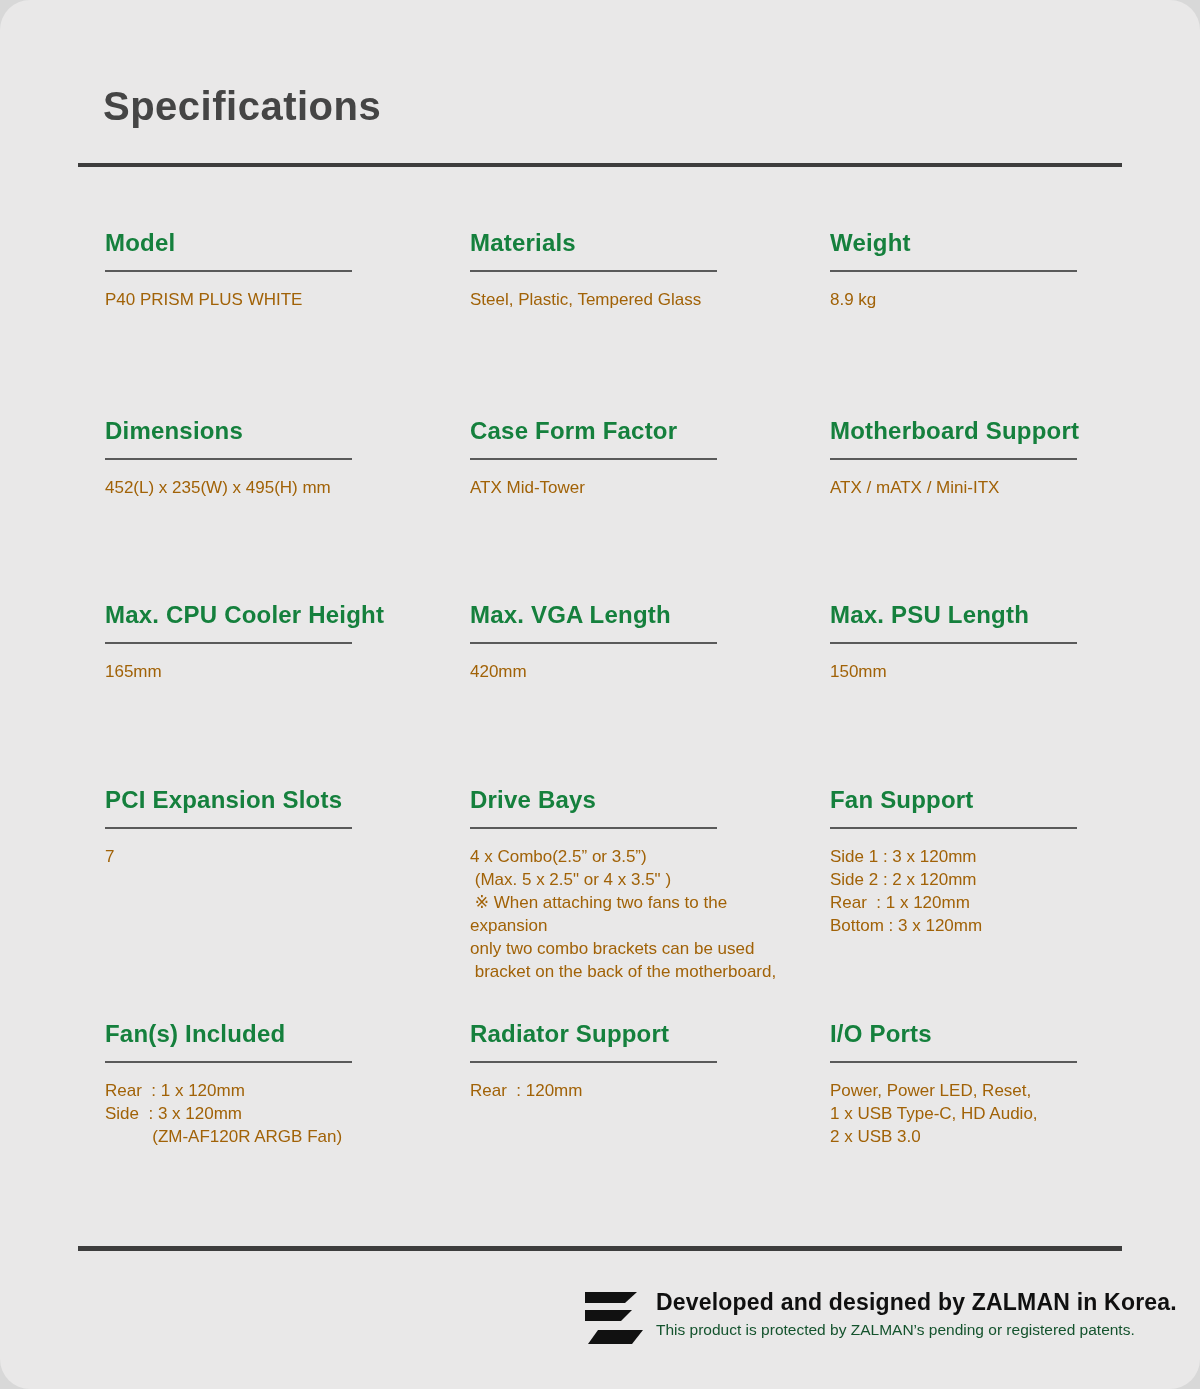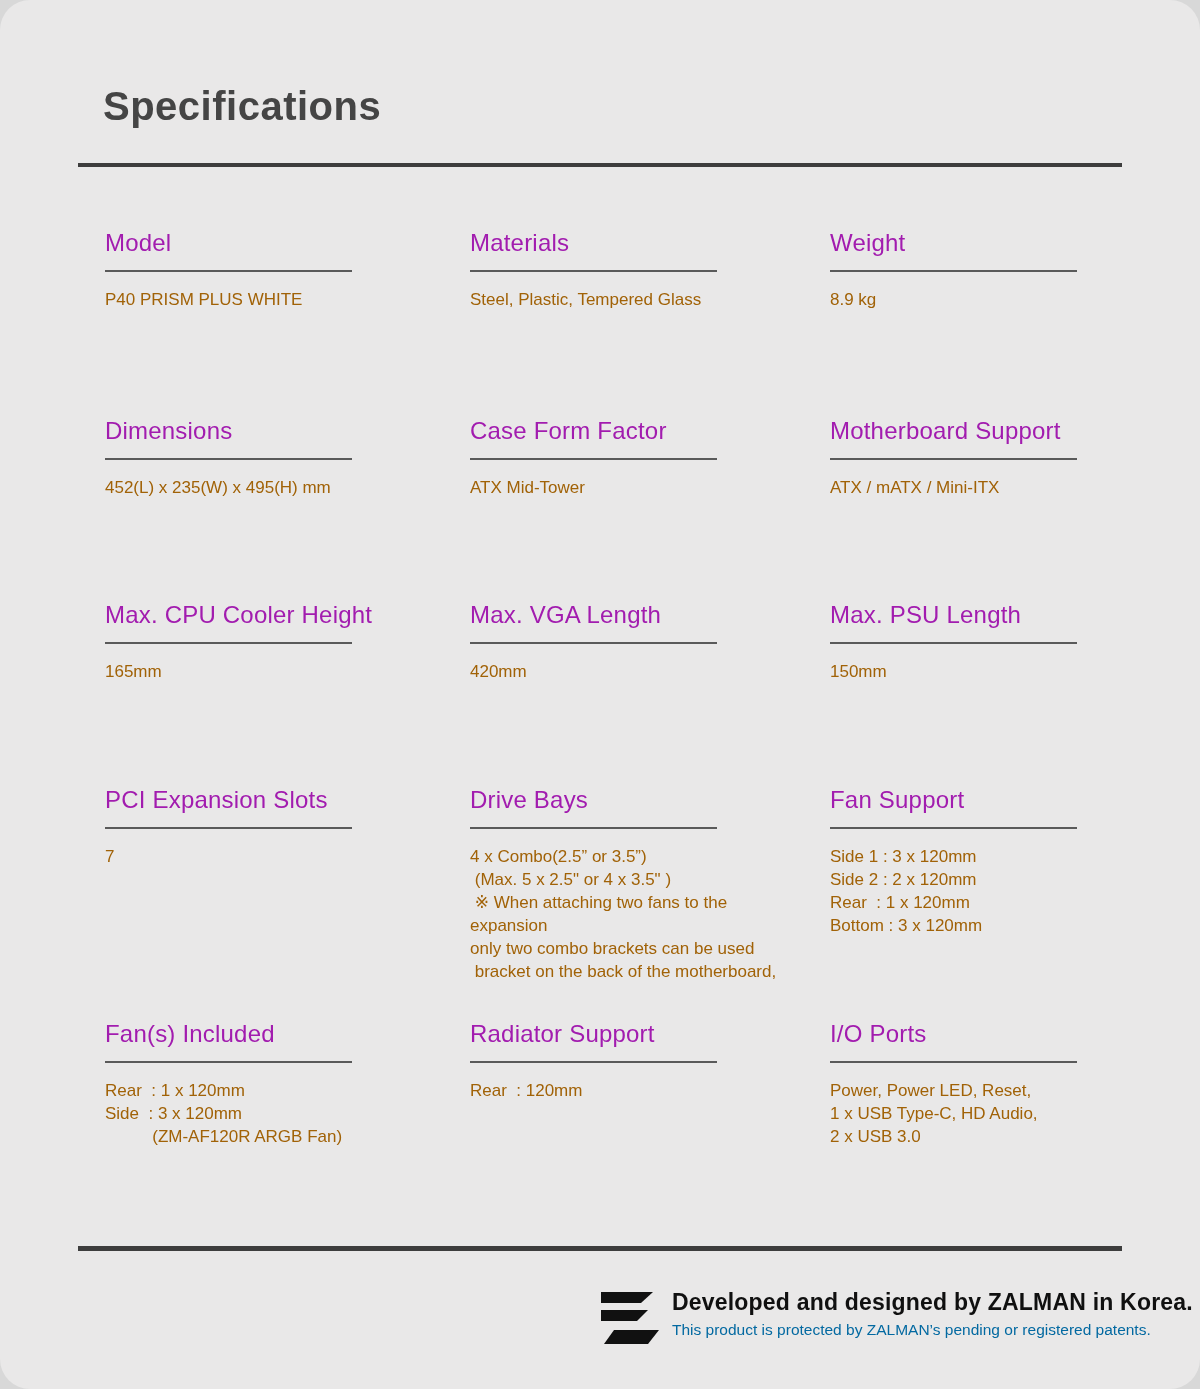--- a/index.html
+++ b/index.html
@@ -43,57 +43,57 @@
     display: grid;
     grid-template-columns: 365px 360px 1fr;
     grid-template-rows: 188px 184px 185px 234px auto;
     margin: 62px 75px 0 105px;
   }
   .spec { box-sizing: border-box; padding-right: 30px; }
   .spec-label {
     margin: 0 0 13px 0;
     font-size: 24px;
     line-height: 28px;
-    font-weight: 400;
-    color: #a21caf;
+    font-weight: 700;
+    color: #15803d;
     letter-spacing: 0.2px;
   }
   .spec-rule {
     width: 247px;
     height: 2px;
     background: #5a5a5a;
     margin-bottom: 16px;
   }
   .spec-lines {
     font-size: 17px;
     line-height: 23px;
     color: #a16207;
   }
   .spec-line { white-space: pre-wrap; }
   .footer {
     position: absolute;
-    left: 601px;
+    left: 585px;
     top: 1288px;
     display: flex;
     align-items: flex-start;
   }
   .footer-logo { width: 58px; height: 54px; margin-top: 3px; }
   .footer-text { margin-left: 13px; }
   .footer-line1 {
     font-size: 23px;
     line-height: 28px;
     font-weight: 700;
     color: #101010;
     letter-spacing: 0.2px;
   }
   .footer-line2 {
     font-size: 15.5px;
     line-height: 21px;
     font-weight: 400;
-    color: #0369a1;
+    color: #14532d;
     margin-top: 3px;
   }
 </style>
 </head>
 <body>
 
 <div class="page">
 
   <h1 class="page-title">Specifications</h1>
 

